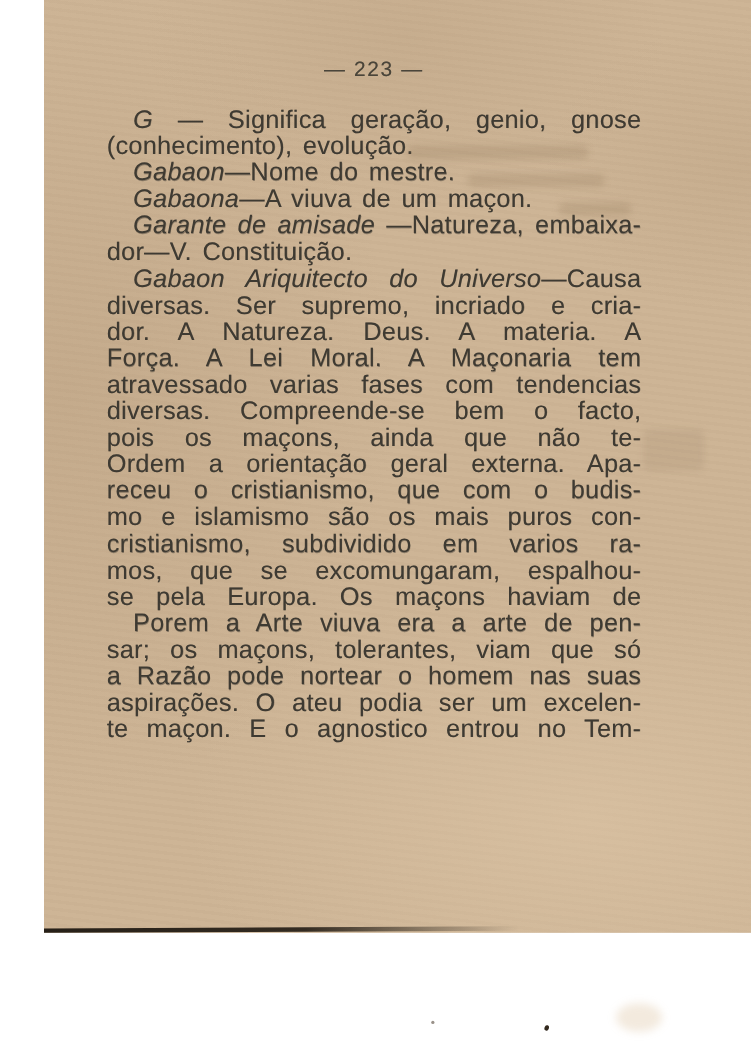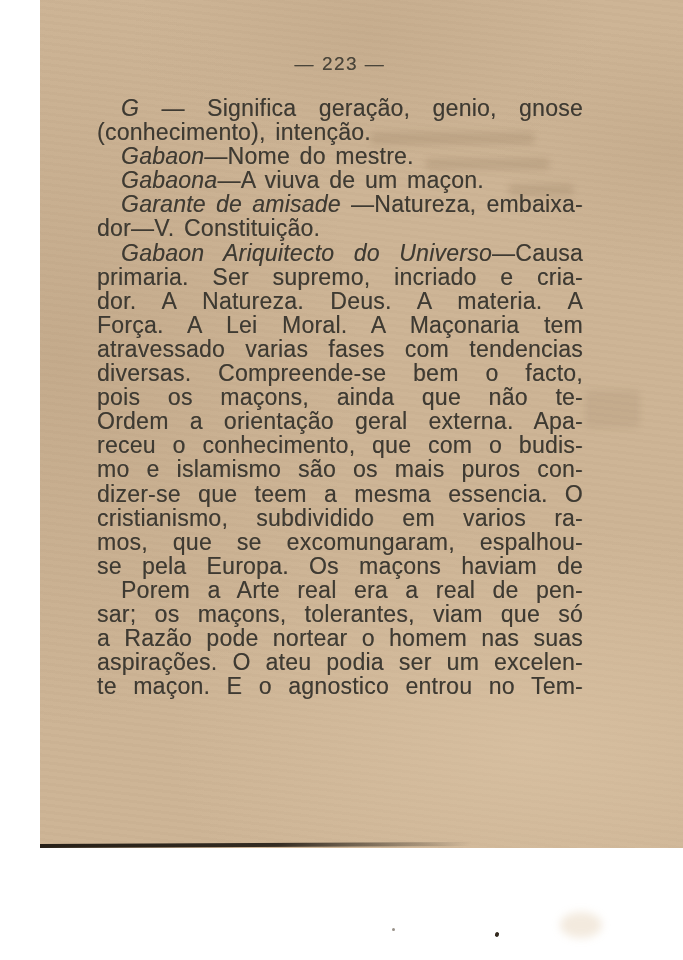--- a/index.html
+++ b/index.html
@@ -93,40 +93,39 @@
   }
 </style>
 </head>
 <body>
 
 <div class="page">
   <div class="page-number">— 223 —</div>
 
   <div class="text-block">
       <div class="line indent just"><span class="seg it">G</span><span class="seg"> — Significa geração, genio, gnose</span></div>
-      <div class="line"><span class="seg">(conhecimento), intenção.</span></div>
+      <div class="line"><span class="seg">(conhecimento), evolução.</span></div>
       <div class="line indent"><span class="seg it">Gabaon</span><span class="seg">—Nome do mestre.</span></div>
       <div class="line indent"><span class="seg it">Gabaona</span><span class="seg">—A viuva de um maçon.</span></div>
       <div class="line indent just"><span class="seg it">Garante de amisade</span><span class="seg"> —Natureza, embaixa-</span></div>
       <div class="line"><span class="seg">dor—V. Constituição.</span></div>
       <div class="line indent just"><span class="seg it">Gabaon Ariquitecto do Universo</span><span class="seg">—Causa</span></div>
-      <div class="line just"><span class="seg">primaria. Ser supremo, incriado e cria-</span></div>
+      <div class="line just"><span class="seg">diversas. Ser supremo, incriado e cria-</span></div>
       <div class="line just"><span class="seg">dor. A Natureza. Deus. A materia. A</span></div>
       <div class="line just"><span class="seg">Força. A Lei Moral. A Maçonaria tem</span></div>
       <div class="line just"><span class="seg">atravessado varias fases com tendencias</span></div>
       <div class="line just"><span class="seg">diversas. Compreende-se bem o facto,</span></div>
       <div class="line just"><span class="seg">pois os maçons, ainda que não te-</span></div>
       <div class="line just"><span class="seg">Ordem a orientação geral externa. Apa-</span></div>
-      <div class="line just"><span class="seg">receu o conhecimento, que com o budis-</span></div>
+      <div class="line just"><span class="seg">receu o cristianismo, que com o budis-</span></div>
       <div class="line just"><span class="seg">mo e islamismo são os mais puros con-</span></div>
-      <div class="line just"><span class="seg">dizer-se que teem a mesma essencia. O</span></div>
       <div class="line just"><span class="seg">cristianismo, subdividido em varios ra-</span></div>
       <div class="line just"><span class="seg">mos, que se excomungaram, espalhou-</span></div>
       <div class="line just"><span class="seg">se pela Europa. Os maçons haviam de</span></div>
-      <div class="line indent just"><span class="seg">Porem a Arte real era a real de pen-</span></div>
+      <div class="line indent just"><span class="seg">Porem a Arte viuva era a arte de pen-</span></div>
       <div class="line just"><span class="seg">sar; os maçons, tolerantes, viam que só</span></div>
       <div class="line just"><span class="seg">a Razão pode nortear o homem nas suas</span></div>
       <div class="line just"><span class="seg">aspirações. O ateu podia ser um excelen-</span></div>
       <div class="line just"><span class="seg">te maçon. E o agnostico entrou no Tem-</span></div>
     </div>
 
   <div class="ghost ghost1"></div>
   <div class="ghost ghost2"></div>
   <div class="ghost ghost3"></div>
   <div class="ghost ghost4"></div>

